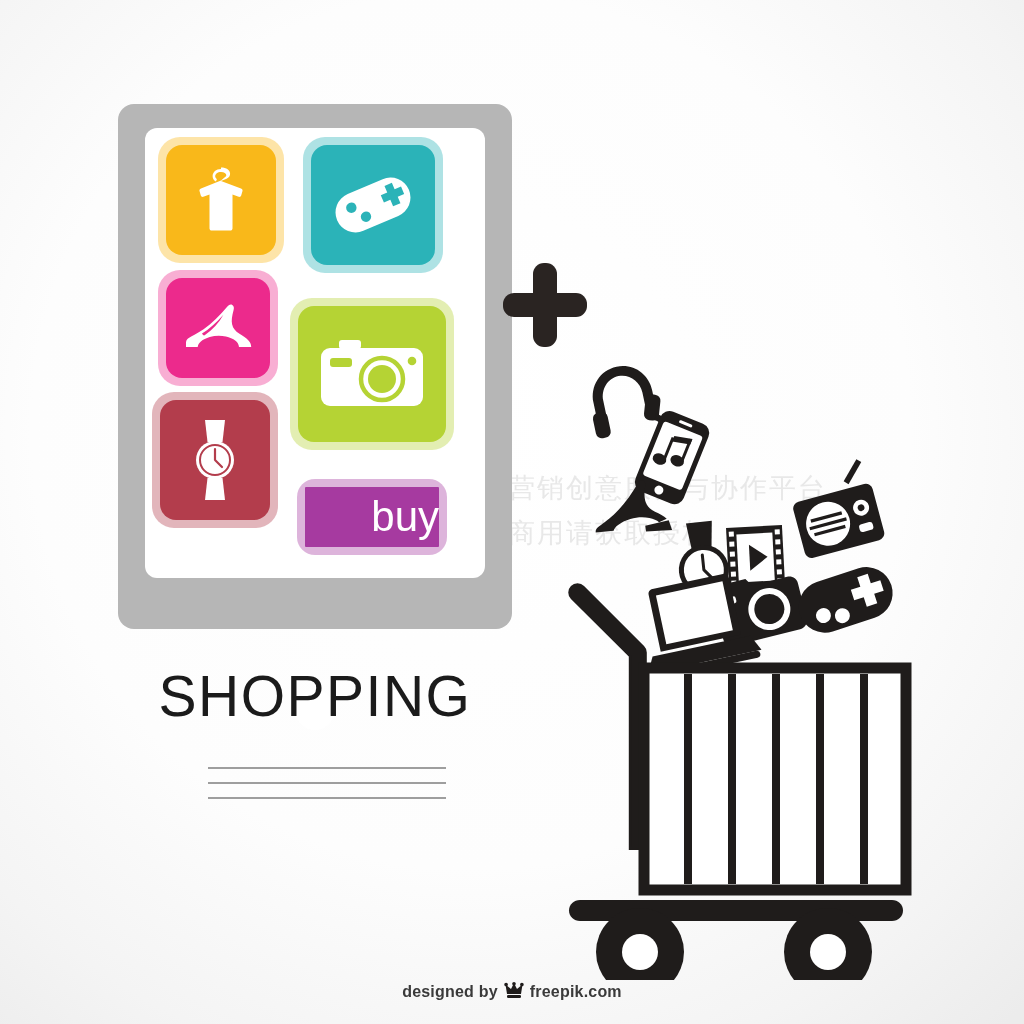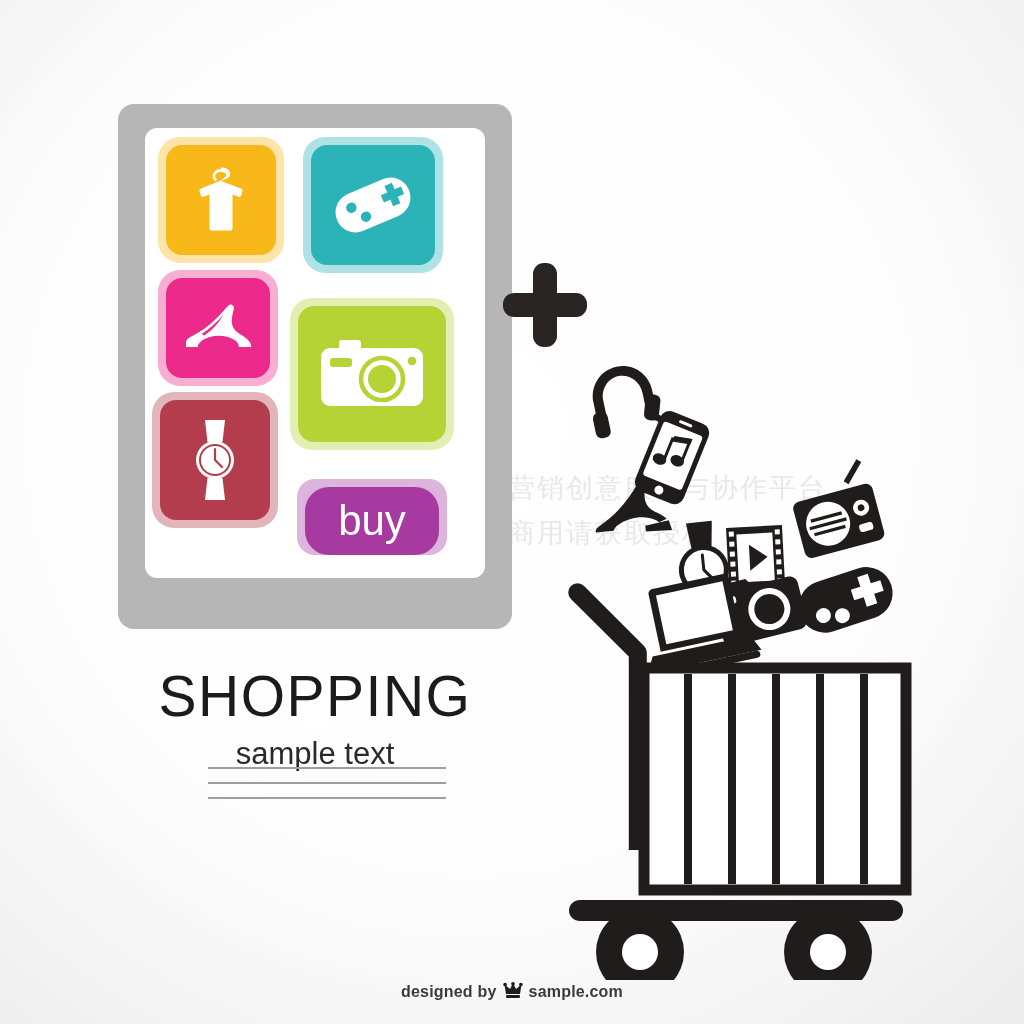--- a/index.html
+++ b/index.html
@@ -61,22 +61,23 @@
   #tile-games{left:311px;top:145px;width:124px;height:120px;background:#2BB3B8;}
   #glow-games{left:303px;top:137px;width:140px;height:136px;background:#2BB3B8;}
   #tile-shoes{left:166px;top:278px;width:104px;height:100px;background:#EC2A8C;}
   #glow-shoes{left:158px;top:270px;width:120px;height:116px;background:#EC2A8C;}
   #tile-photo{left:298px;top:306px;width:148px;height:136px;background:#B5D334;}
   #glow-photo{left:290px;top:298px;width:164px;height:152px;background:#B5D334;}
   #tile-watches{left:160px;top:400px;width:110px;height:120px;background:#B33D4C;}
   #glow-watches{left:152px;top:392px;width:126px;height:136px;background:#B33D4C;}
 
   #tile-buy{
-    left:305px;top:487px;width:134px;height:68px;background:#A63AA0;
-    border-radius:24px;
+    left:305px;top:487px;width:134px;height:60px;background:#A63AA0;
+    border-radius:1px;
+    justify-content:flex-end;
   }
   #glow-buy{left:297px;top:479px;width:150px;height:76px;background:#A63AA0;border-radius:18px;}
   #tile-buy .buy-label{
     color:#fff;font-size:42px;font-weight:400;letter-spacing:0px;
     font-family:"Liberation Sans", sans-serif;line-height:1;
   }
 
   
   .plus{position:absolute;left:495px;top:255px;width:100px;height:100px;}
 
@@ -202,21 +203,20 @@
 
   <div class="plus">
     <svg width="100" height="100" viewBox="0 0 100 100">
       <rect x="38" y="8" width="24" height="84" rx="11" fill="#2A2422"></rect>
       <rect x="8" y="38" width="84" height="24" rx="11" fill="#2A2422"></rect>
     </svg>
   </div>
 
   <div class="headline">
     <h1>SHOPPING</h1>
-    <h2>sample text</h2>
   </div>
   <div class="rules">
     <div class="rule"></div>
     <div class="rule"></div>
     <div class="rule"></div>
   </div>
 
   <div class="cart-scene">
     <svg width="400" height="620" viewBox="0 0 400 620">
       <g fill="#1f1c1b">
@@ -336,16 +336,16 @@
   </div>
 
   <div class="footer">
     <span>designed by</span>
     <span>
       <svg width="20" height="16" viewBox="0 0 20 16">
         <path fill="#1f1c1b" d="M10 0c1 0 1.8.8 1.8 1.8 0 .6-.3 1.1-.7 1.4L13 7l3.6-3.1c-.3-.3-.5-.8-.5-1.3 0-1 .8-1.8 1.8-1.8S19.7 1.6 19.7 2.6c0 .9-.6 1.6-1.5 1.8L17 12H3L1.8 4.4C.9 4.2.3 3.5.3 2.6.3 1.6 1.1.8 2.1.8s1.8.8 1.8 1.8c0 .5-.2 1-.5 1.3L7 7l1.9-3.8c-.4-.3-.7-.8-.7-1.4C8.2.8 9 0 10 0z"></path>
         <rect x="3" y="13" width="14" height="3" rx="1.2" fill="#1f1c1b"></rect>
       </svg>
     </span>
-    <span>sample.com</span>
+    <span>freepik.com</span>
   </div>
 
 </div>
 
 </body></html>

